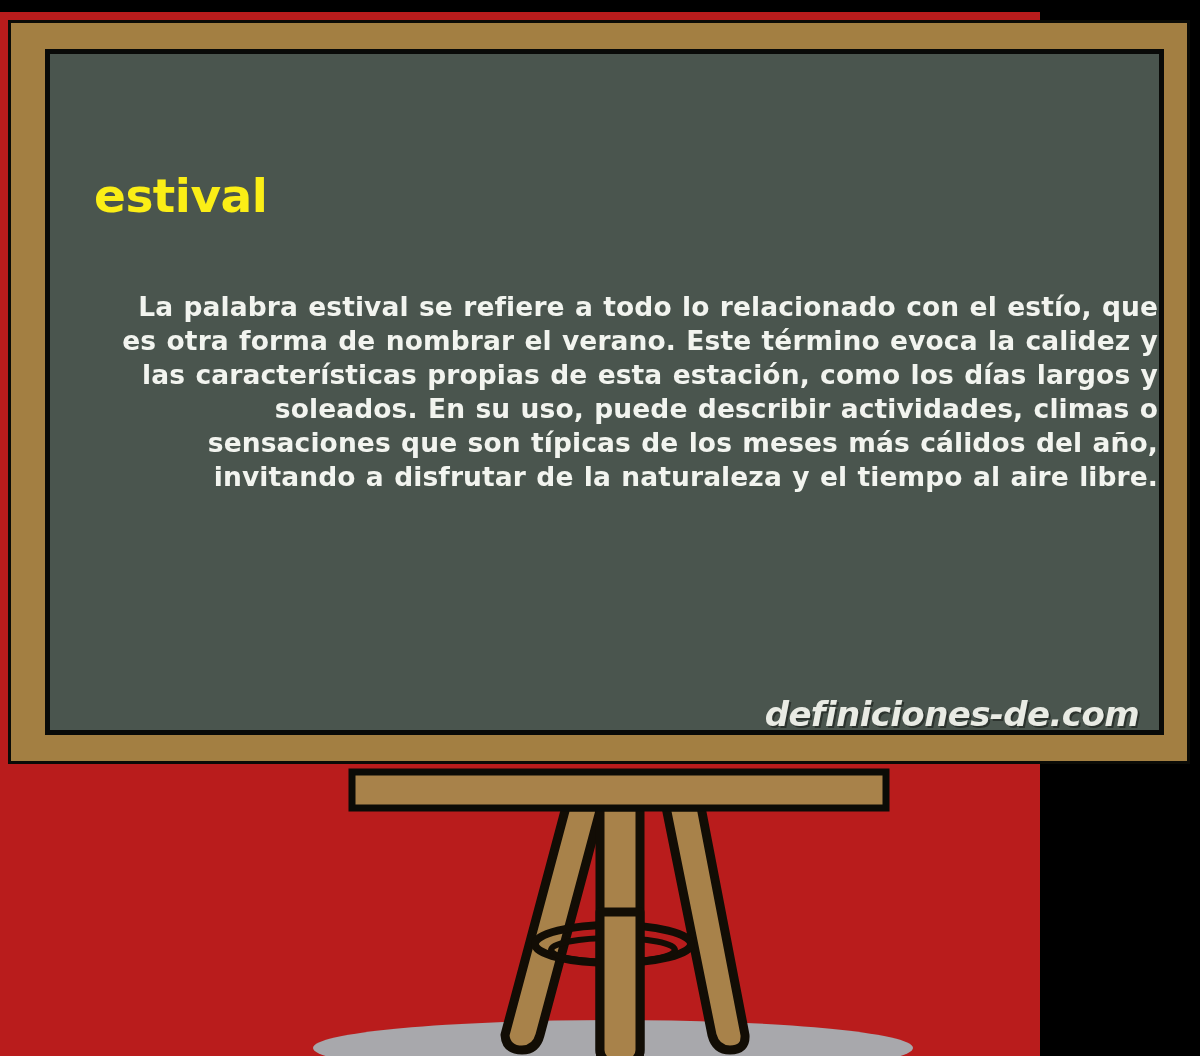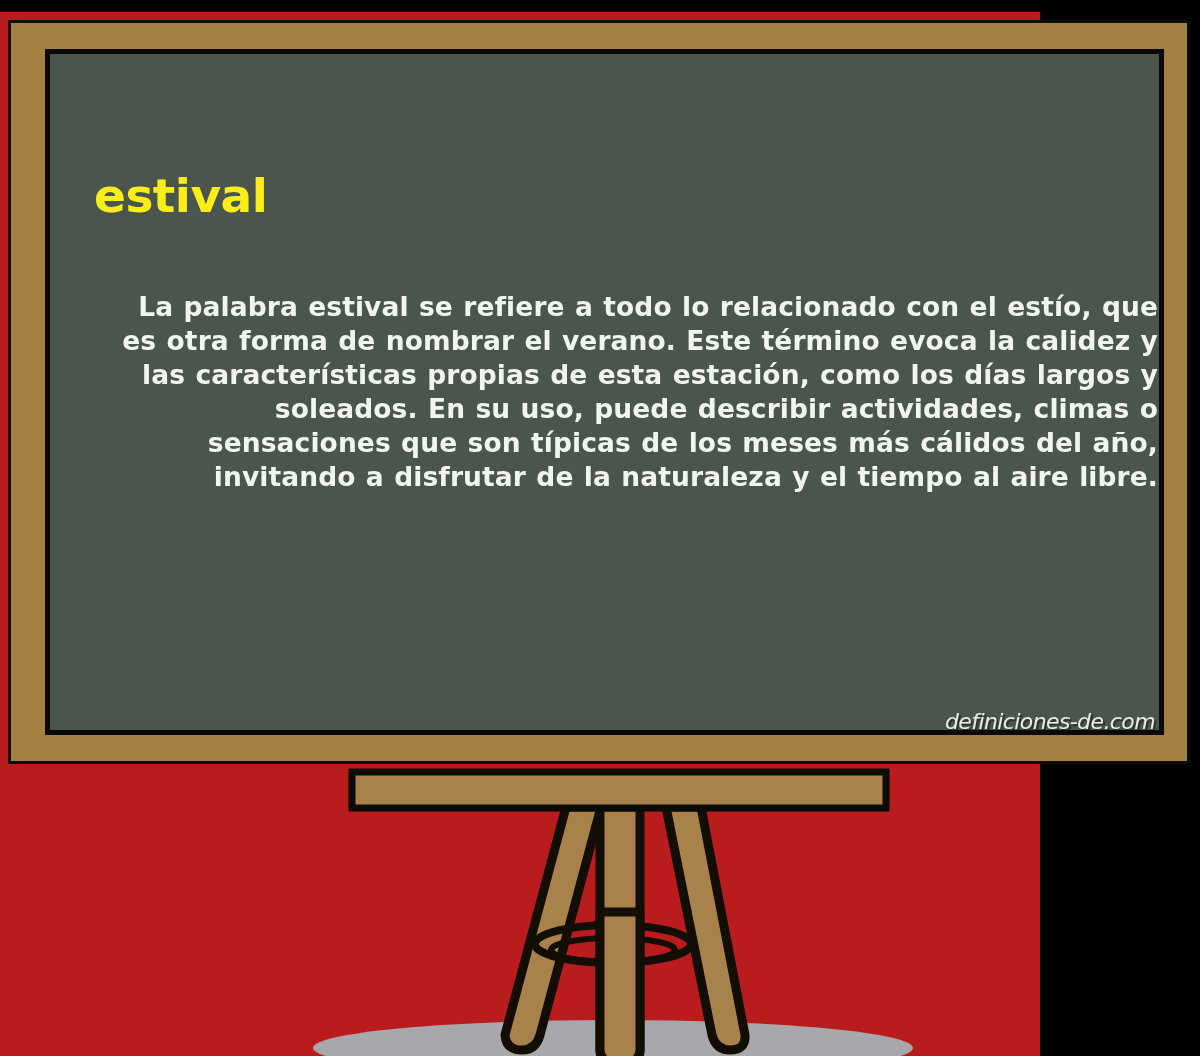--- a/index.html
+++ b/index.html
@@ -65,25 +65,25 @@
     font-size:26.5px;
     font-weight:bold;
     line-height:34px;
     letter-spacing:0.1px;
     text-align:right;
     word-spacing:1px;
   }
 
   #watermark {
     position:absolute;
-    right:4px;
+    right:20px;
     bottom:-4px;
     color:#e9ebe4;
-    font-size:22px;
-    font-weight:normal;
+    font-size:34px;
+    font-weight:bold;
     font-style:italic;
     letter-spacing:-0.6px;
     white-space:nowrap;
     text-shadow:2px 2px 0 rgba(20,24,20,0.55);
   }
 </style>
 </head>
 <body>
 
 <div id="stage">

